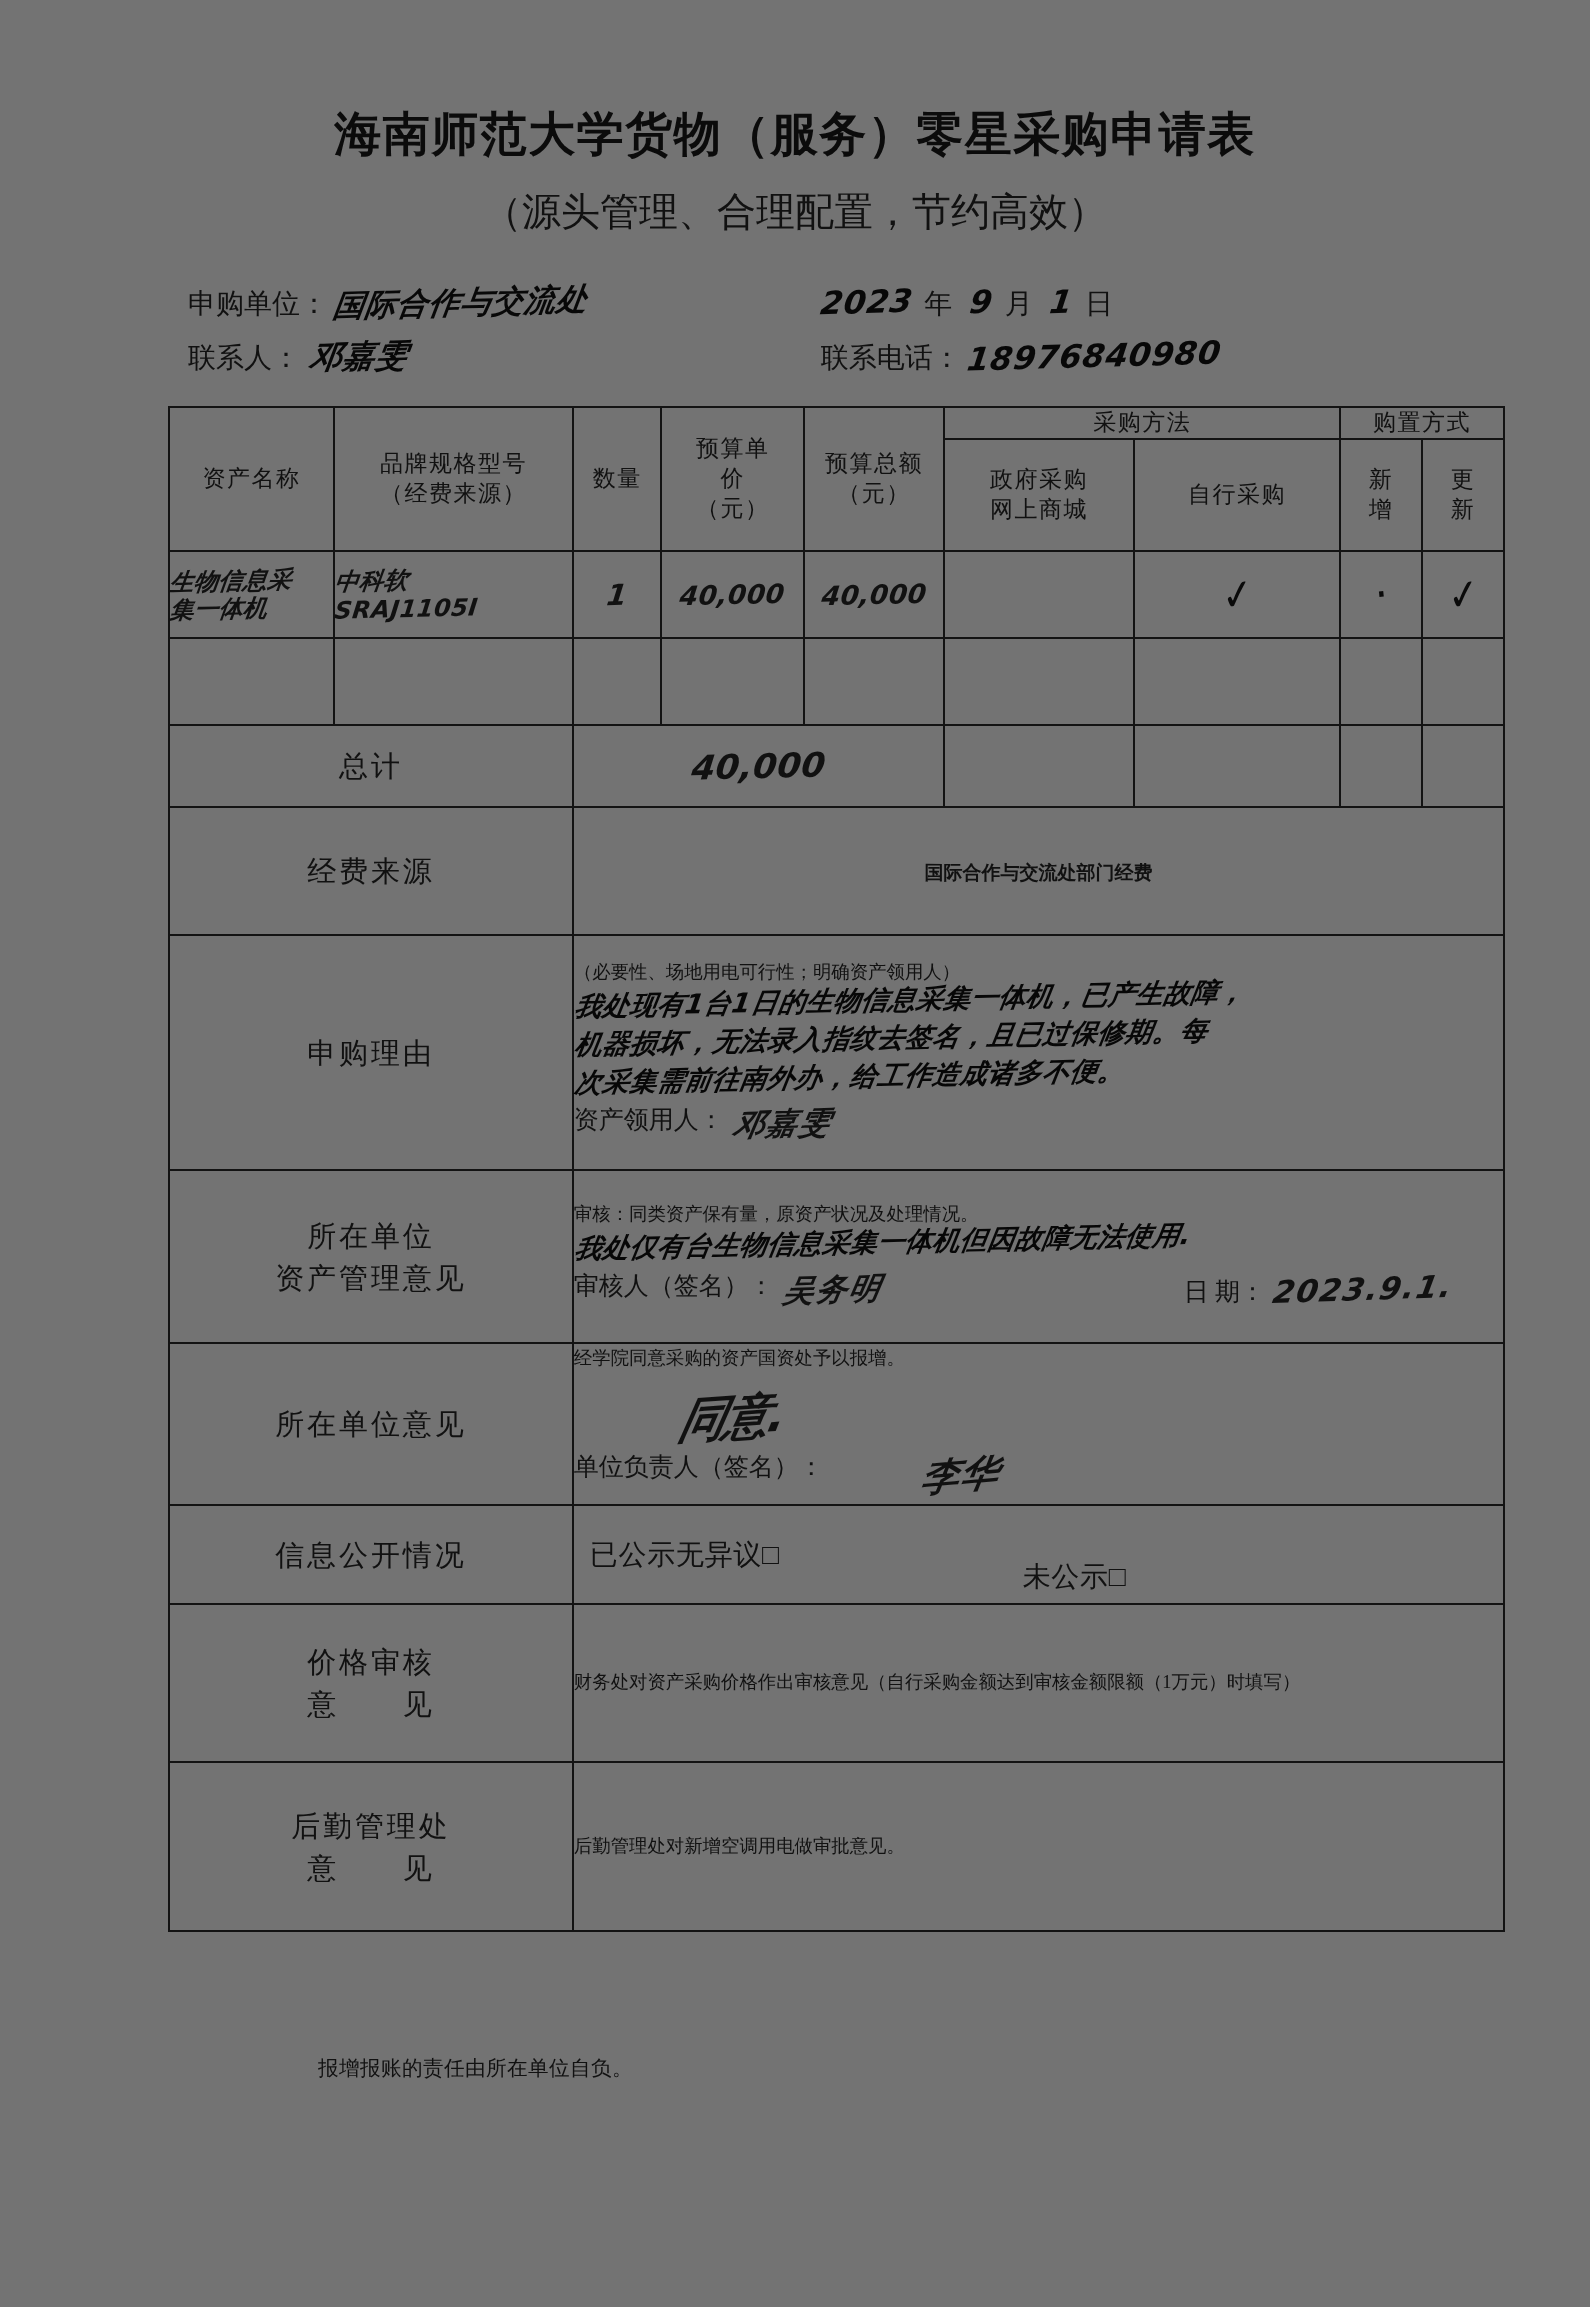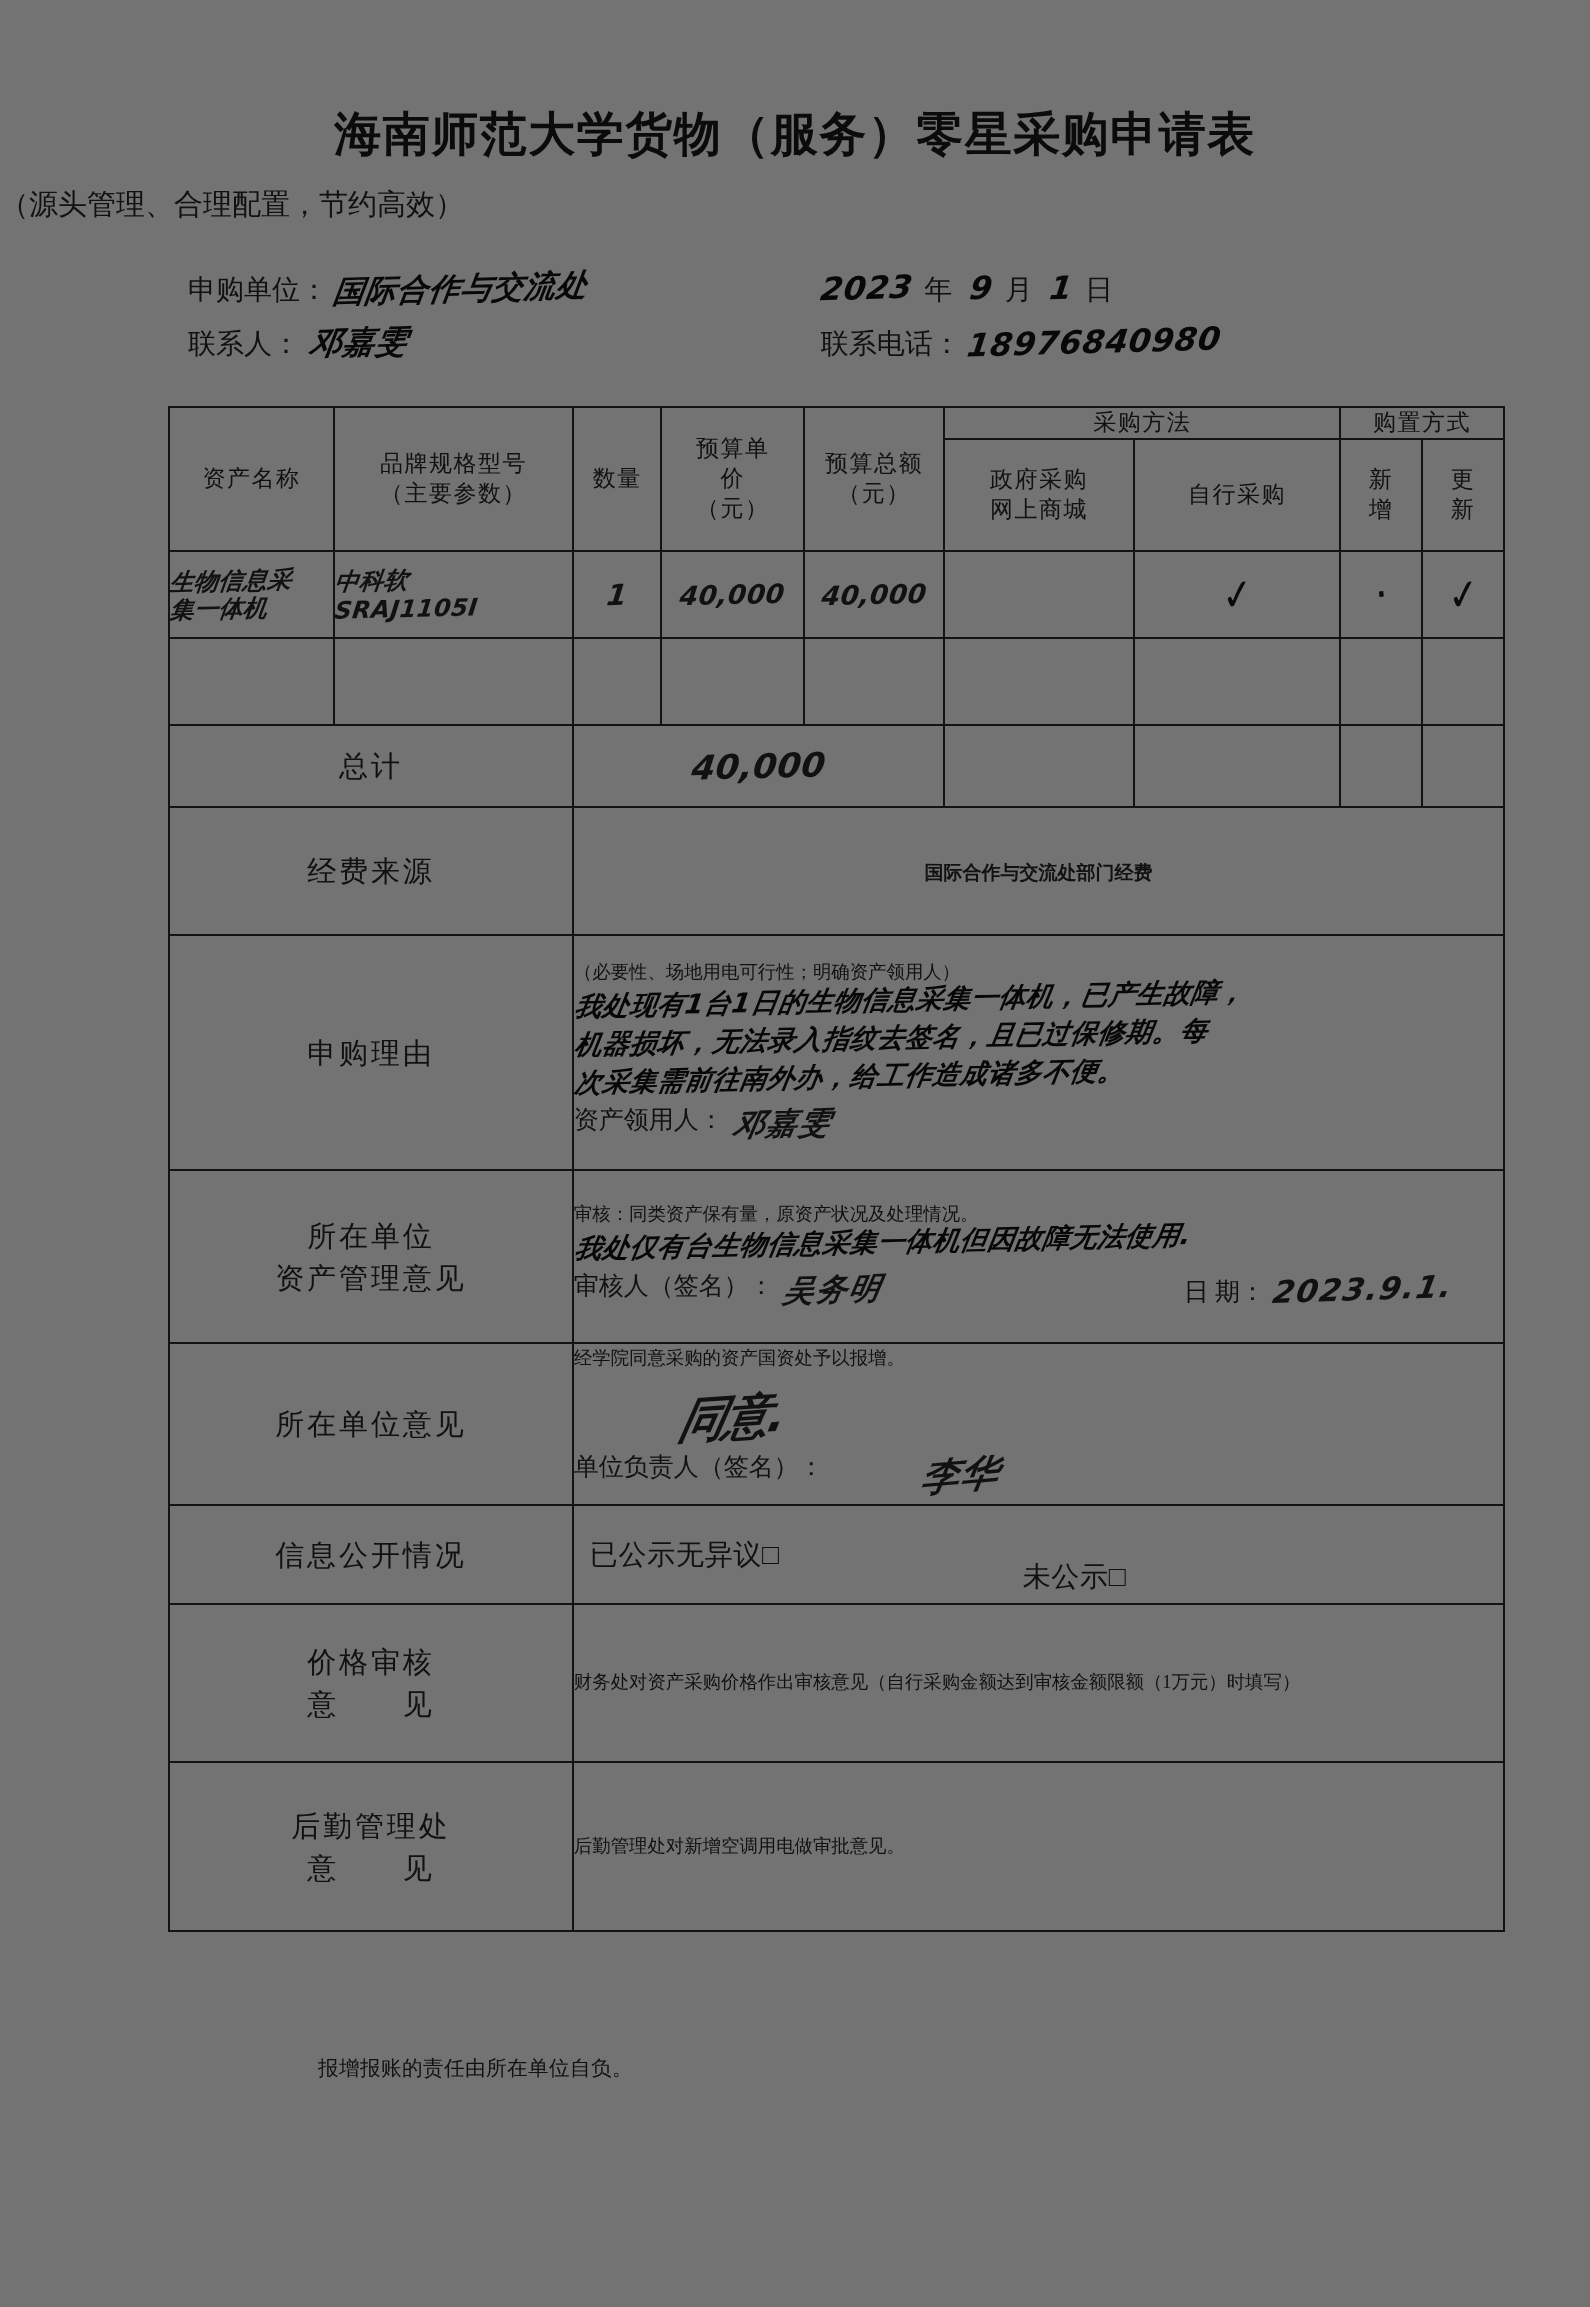--- a/index.html
+++ b/index.html
@@ -27,23 +27,23 @@
     text-align: center;
     font-family: "DejaVu Sans", "Liberation Sans", sans-serif;
     font-weight: bold;
     font-size: 47px;
     letter-spacing: 1.5px;
     margin: 0;
     padding-top: 103px;
     color: #0b0b0b;
   }
   .doc-subtitle {
-    text-align: left;
+    text-align: center;
     font-family: Liberation Sans, sans-serif;
-    font-size: 29px;
+    font-size: 39px;
     margin: 0;
     padding-top: 19px;
     color: #111;
   }
 
   .meta-block {
     position: relative;
     margin: 25px 0 0 0;
     padding: 0 96px 0 188px;
     font-size: 28px;
@@ -278,21 +278,21 @@
       <col style="width:184px">
       <col style="width:73px">
       <col style="width:73px">
     </colgroup>
 
     <tbody>
         <tr>
       <td class="th-c" rowspan="2">资产名称</td>
       <td class="th-c" rowspan="2">
         <div>品牌规格型号</div>
-        <div>（主要参数）</div>
+        <div>（经费来源）</div>
       </td>
       <td class="th-c" rowspan="2">数量</td>
       <td class="th-c" rowspan="2">
         <div>预算单</div>
         <div>价</div>
         <div>（元）</div>
       </td>
       <td class="th-c" rowspan="2">
         <div>预算总额</div>
         <div>（元）</div>

